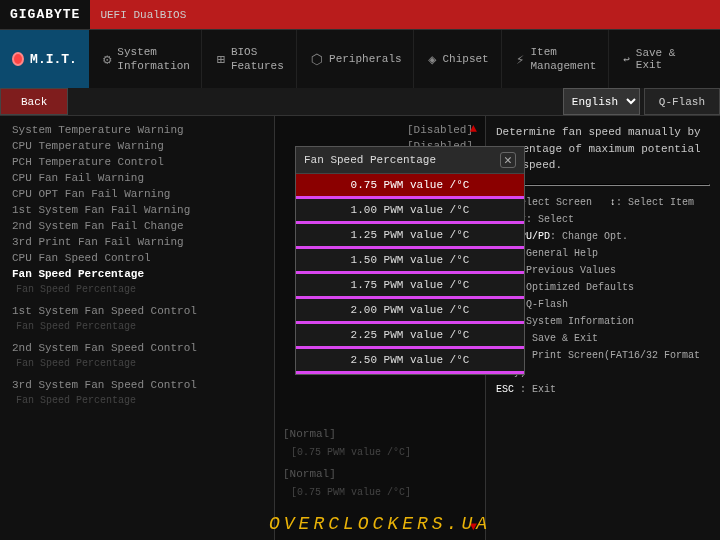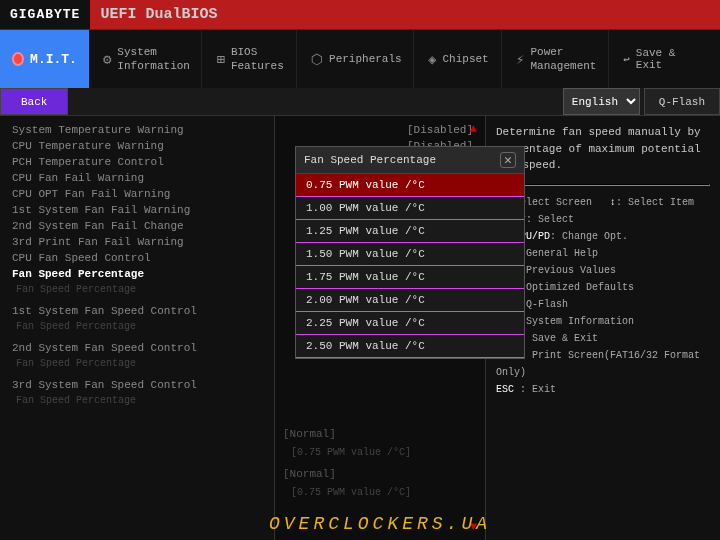--- a/index.html
+++ b/index.html
@@ -26,36 +26,35 @@
       color: #fff;
       font-weight: bold;
       font-size: 13px;
       padding: 0 10px;
       display: flex;
       align-items: center;
       letter-spacing: 1px;
     }
     #dualbios {
       color: #ccc;
-      font-size: 15px;
+      font-size: 11px;
       padding: 0 10px;
       display: flex;
       align-items: center;
-      font-weight: bold;
     }
 
     
     #nav-tabs {
       display: flex;
       align-items: stretch;
       background: #111;
       height: 58px;
     }
     .mit-tab {
-      background: #3b82f6;
+      background: #0c4a6e;
       display: flex;
       align-items: center;
       padding: 0 12px;
       color: #fff;
       font-weight: bold;
       font-size: 13px;
       gap: 6px;
       min-width: 60px;
     }
     .mit-dot {
@@ -97,21 +96,21 @@
 
     
     #second-nav {
       display: flex;
       align-items: stretch;
       background: #1a1a1a;
       height: 28px;
       border-bottom: 1px solid #333;
     }
     #back-btn {
-      background: #6d28d9;
+      background: #7f1d1d;
       color: #fff;
       border: 1px solid #444;
       padding: 0 20px;
       cursor: pointer;
       font-family: 'Courier New', monospace;
       font-size: 11px;
     }
     #lang-select {
       margin-left: auto;
       background: #333;
@@ -244,21 +243,22 @@
       justify-content: center;
       border: 1px solid #666;
       border-radius: 3px;
     }
 
     .dropdown-item {
       padding: 5px 10px;
       color: #ddd;
       cursor: pointer;
       font-size: 11px;
-      border-bottom: 1px solid #d946ef;
+      border-bottom: 3px solid #d946ef;
+      text-align: center;
     }
     .dropdown-item.selected {
       background: #8b0000;
       color: #fff;
     }
 
     
     .arrow-up, .arrow-down {
       position: absolute;
       right: 8px;
@@ -317,21 +317,21 @@
   </div>
   <div class="nav-tab">
     <span class="tab-icon">◈</span>
     <span class="tab-text">
       <span>Chipset</span>
     </span>
   </div>
   <div class="nav-tab">
     <span class="tab-icon">⚡</span>
     <span class="tab-text">
-      <span>Power</span>
+      <span>Item</span>
       <span>Management</span>
     </span>
   </div>
   <div class="save-exit-tab">
     <span>↩</span>
     <span>Save &amp; Exit</span>
   </div>
 </div>
 
 <div id="second-nav">

